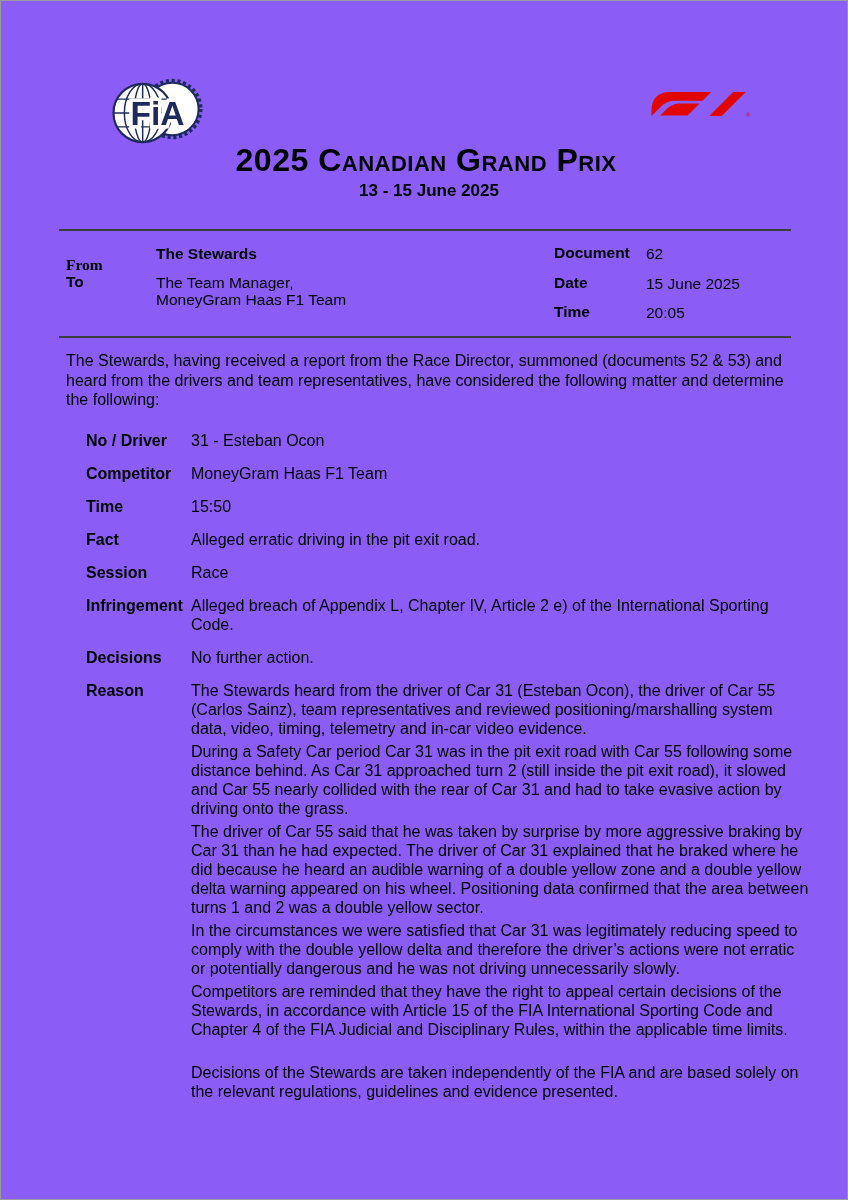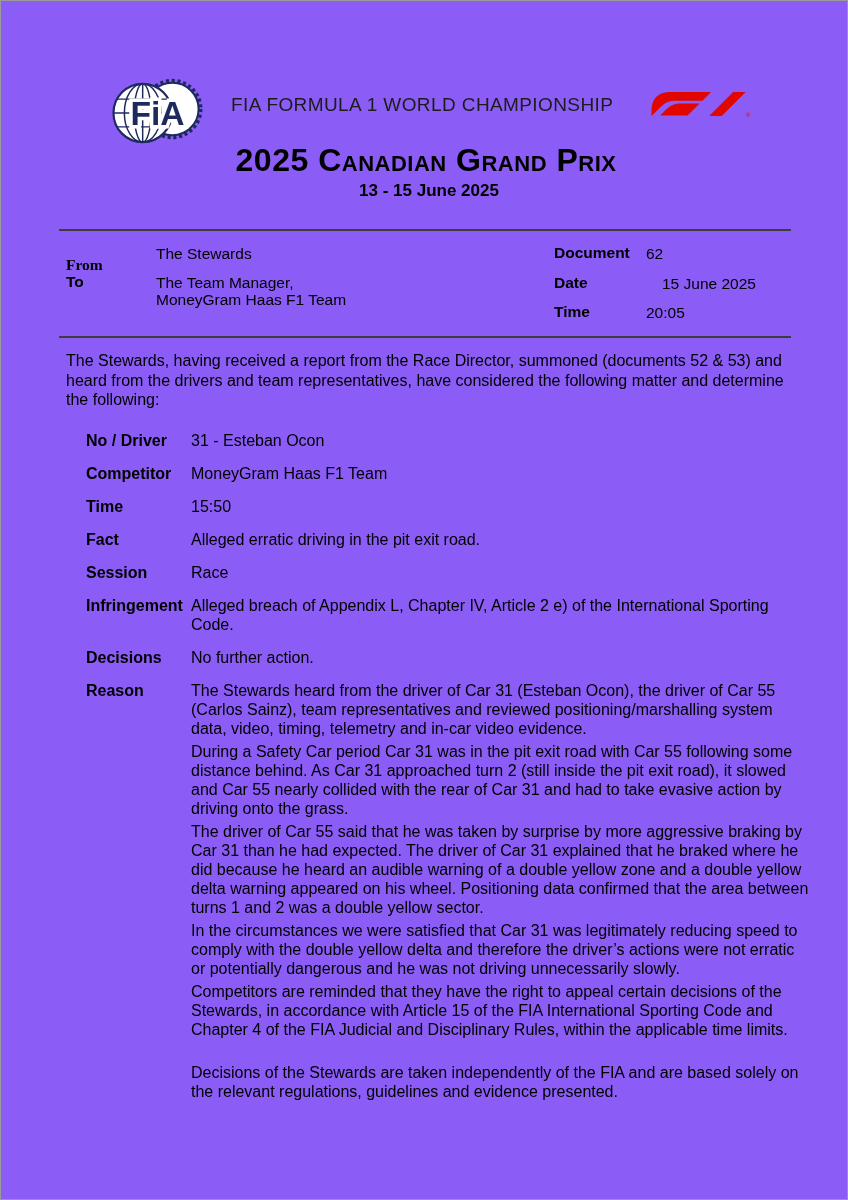--- a/index.html
+++ b/index.html
@@ -18,24 +18,24 @@
   .event-dates{position:absolute;left:0;right:0;top:180px;text-align:center;
     font-weight:bold;font-size:17px;margin-left:10px;}
 
   
   .rule{position:absolute;left:58px;width:732px;height:2px;background:#3d3d3d;}
   .rule-top{top:228px;}
   .rule-bottom{top:335px;}
   .meta{position:absolute;left:65px;top:243px;width:725px;font-size:15.5px;line-height:18px;}
   .meta .lbl{font-weight:bold;position:absolute;}
   .meta .val{position:absolute;}
-  .m-from-l{left:0;top:12px;font-family:Liberation Serif, serif;} .m-from-v{left:90px;top:1px;}
+  .m-from-l{left:0;top:12px;font-family:Liberation Serif, serif;} .m-from-v{left:90px;top:1px;font-weight:bold;}
   .m-to-l{left:0;top:29px;} .m-to-v{left:90px;top:30px;line-height:17px;}
   .m-doc-l{left:488px;top:0;} .m-doc-v{left:580px;top:1px;}
-  .m-date-l{left:488px;top:30px;} .m-date-v{left:596px;top:31px;}
+  .m-date-l{left:488px;top:30px;} .m-date-v{left:580px;top:31px;}
   .m-time-l{left:488px;top:59px;} .m-time-v{left:580px;top:60px;}
 
   
   .intro{position:absolute;left:65px;top:350px;width:721px;font-size:16px;line-height:19.5px;}
   .fields{position:absolute;left:65px;top:430px;width:724px;font-size:16px;line-height:19px;margin-left:20px;}
   .frow{display:flex;margin-bottom:14px;}
   .flabel{width:105px;flex:none;font-weight:bold;}
   .fvalue{flex:1;}
   .fvalue p{margin:0 0 4px 0;}
   .fvalue p.footer-para{margin-top:24px;}
@@ -53,21 +53,20 @@
     <circle cx="32" cy="37" r="29.5" fill="#ffffff" stroke-width="2.2" stroke="#1e2a5e"></circle>
     <ellipse cx="32" cy="37" rx="18.5" ry="29.5" fill="none" stroke-width="1.5" stroke="#1e2a5e"></ellipse>
     <ellipse cx="32" cy="37" rx="8.5" ry="29.5" fill="none" stroke-width="1.5" stroke="#1e2a5e"></ellipse>
     <line x1="32" y1="7.5" x2="32" y2="66.5" stroke-width="1.5" stroke="#1e2a5e"></line>
     <line x1="6" y1="23" x2="58" y2="23" stroke-width="1.4" stroke="#1e2a5e"></line>
     <line x1="2.5" y1="37" x2="61.5" y2="37" stroke-width="1.4" stroke="#1e2a5e"></line>
     <line x1="6" y1="51" x2="58" y2="51" stroke-width="1.4" stroke="#1e2a5e"></line>
     <text x="47" y="49" text-anchor="middle" font-size="34" font-weight="bold" font-family="Liberation Sans, sans-serif" stroke="#ffffff" stroke-width="7" paint-order="stroke" fill="#1e2a5e">FiA</text>
   </svg>
 
-  <div class="championship">FIA FORMULA 1 WORLD CHAMPIONSHIP</div>
 
   <svg class="f1-logo" width="100" height="27" viewBox="0 0 104 27">
     <path d="M20,0.5 C7.5,0.5 0.5,7.5 0.5,20 L0.5,25.5 L10,16 C14.5,11.5 19,9.5 26,9.5 L53.5,9.5 L62.5,0.5 Z" fill="#e10600"></path>
     <path d="M50.5,12.5 L31.5,12.5 C24.5,12.5 20,14.5 15.5,19 L9.5,25 L38,25 Z" fill="#e10600"></path>
     <path d="M60.5,25.5 L73.5,25.5 L98.5,0.5 L85.5,0.5 Z" fill="#e10600"></path>
     <text x="101" y="26" text-anchor="middle" font-size="6" font-family="Liberation Sans, sans-serif" fill="#e10600">®</text>
   </svg>
 
   <div class="event-title">2025 Canadian Grand Prix</div>
   <div class="event-dates">13 - 15 June 2025</div>

